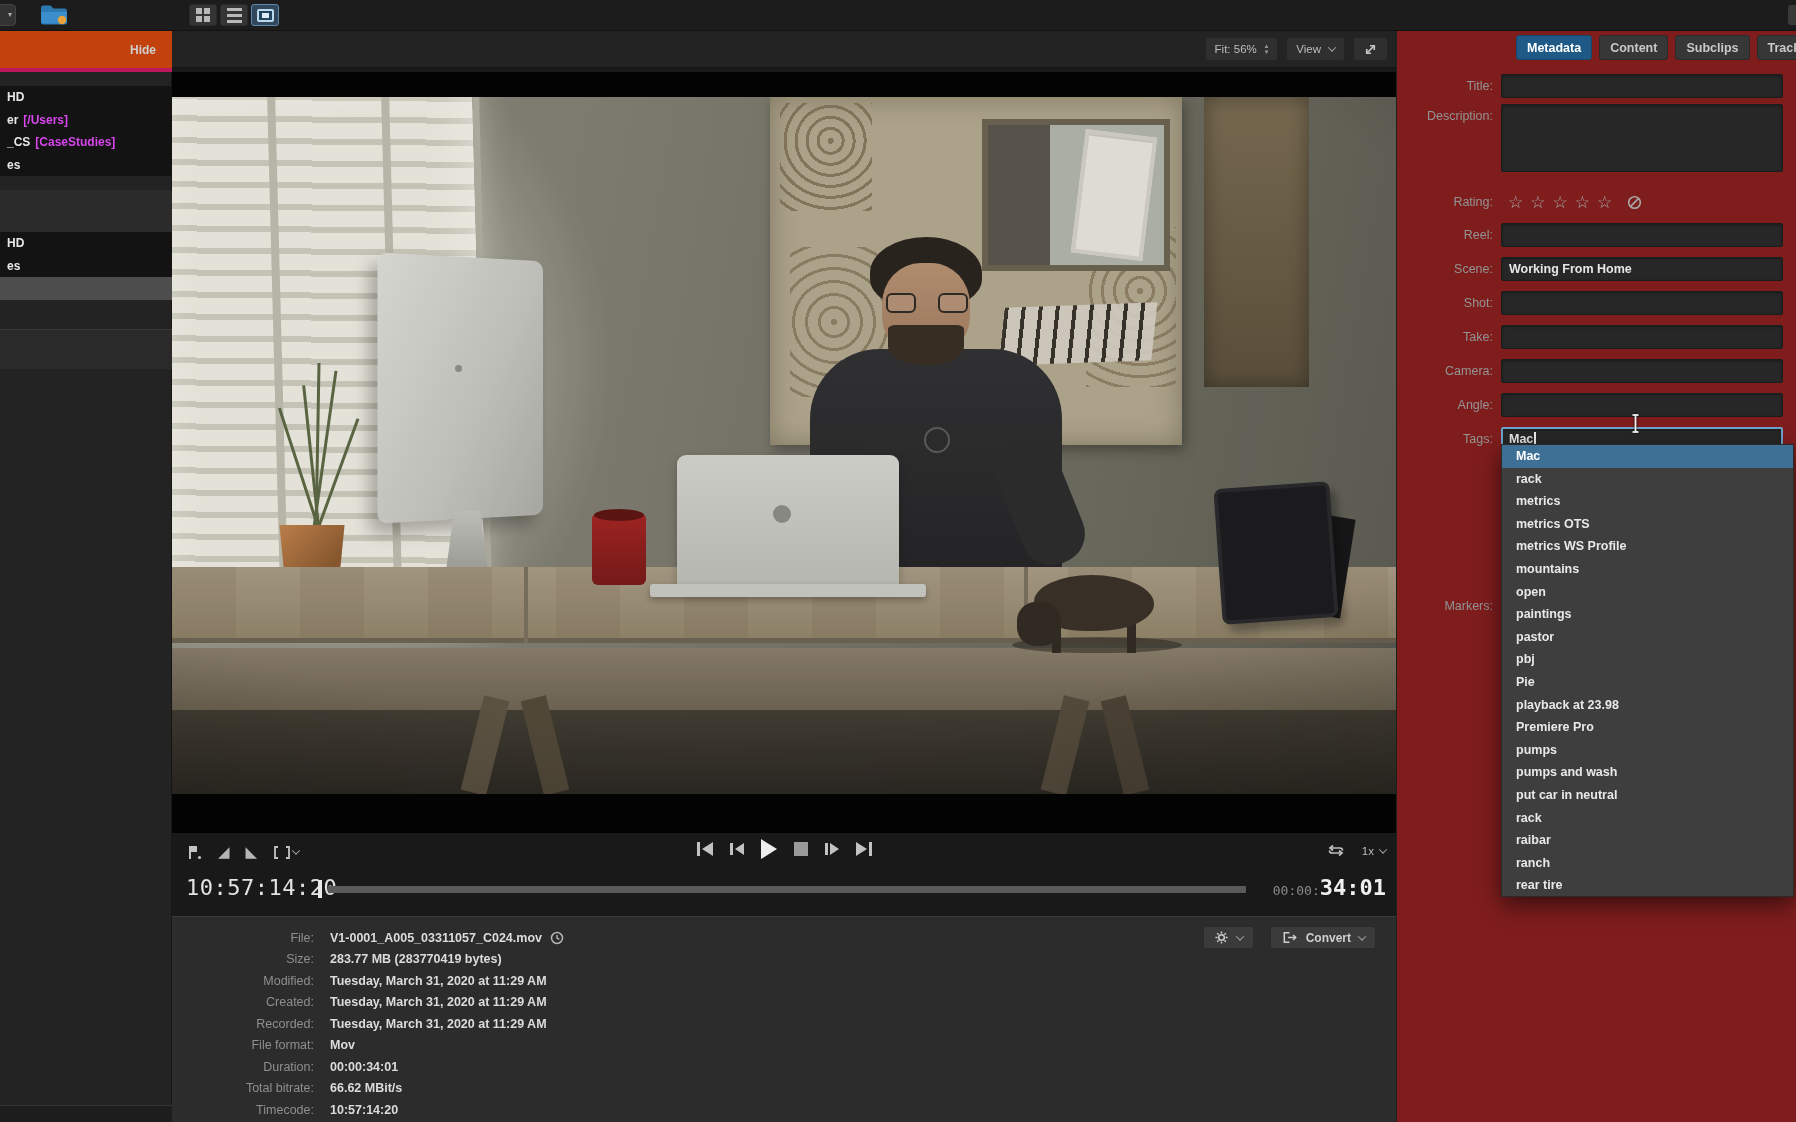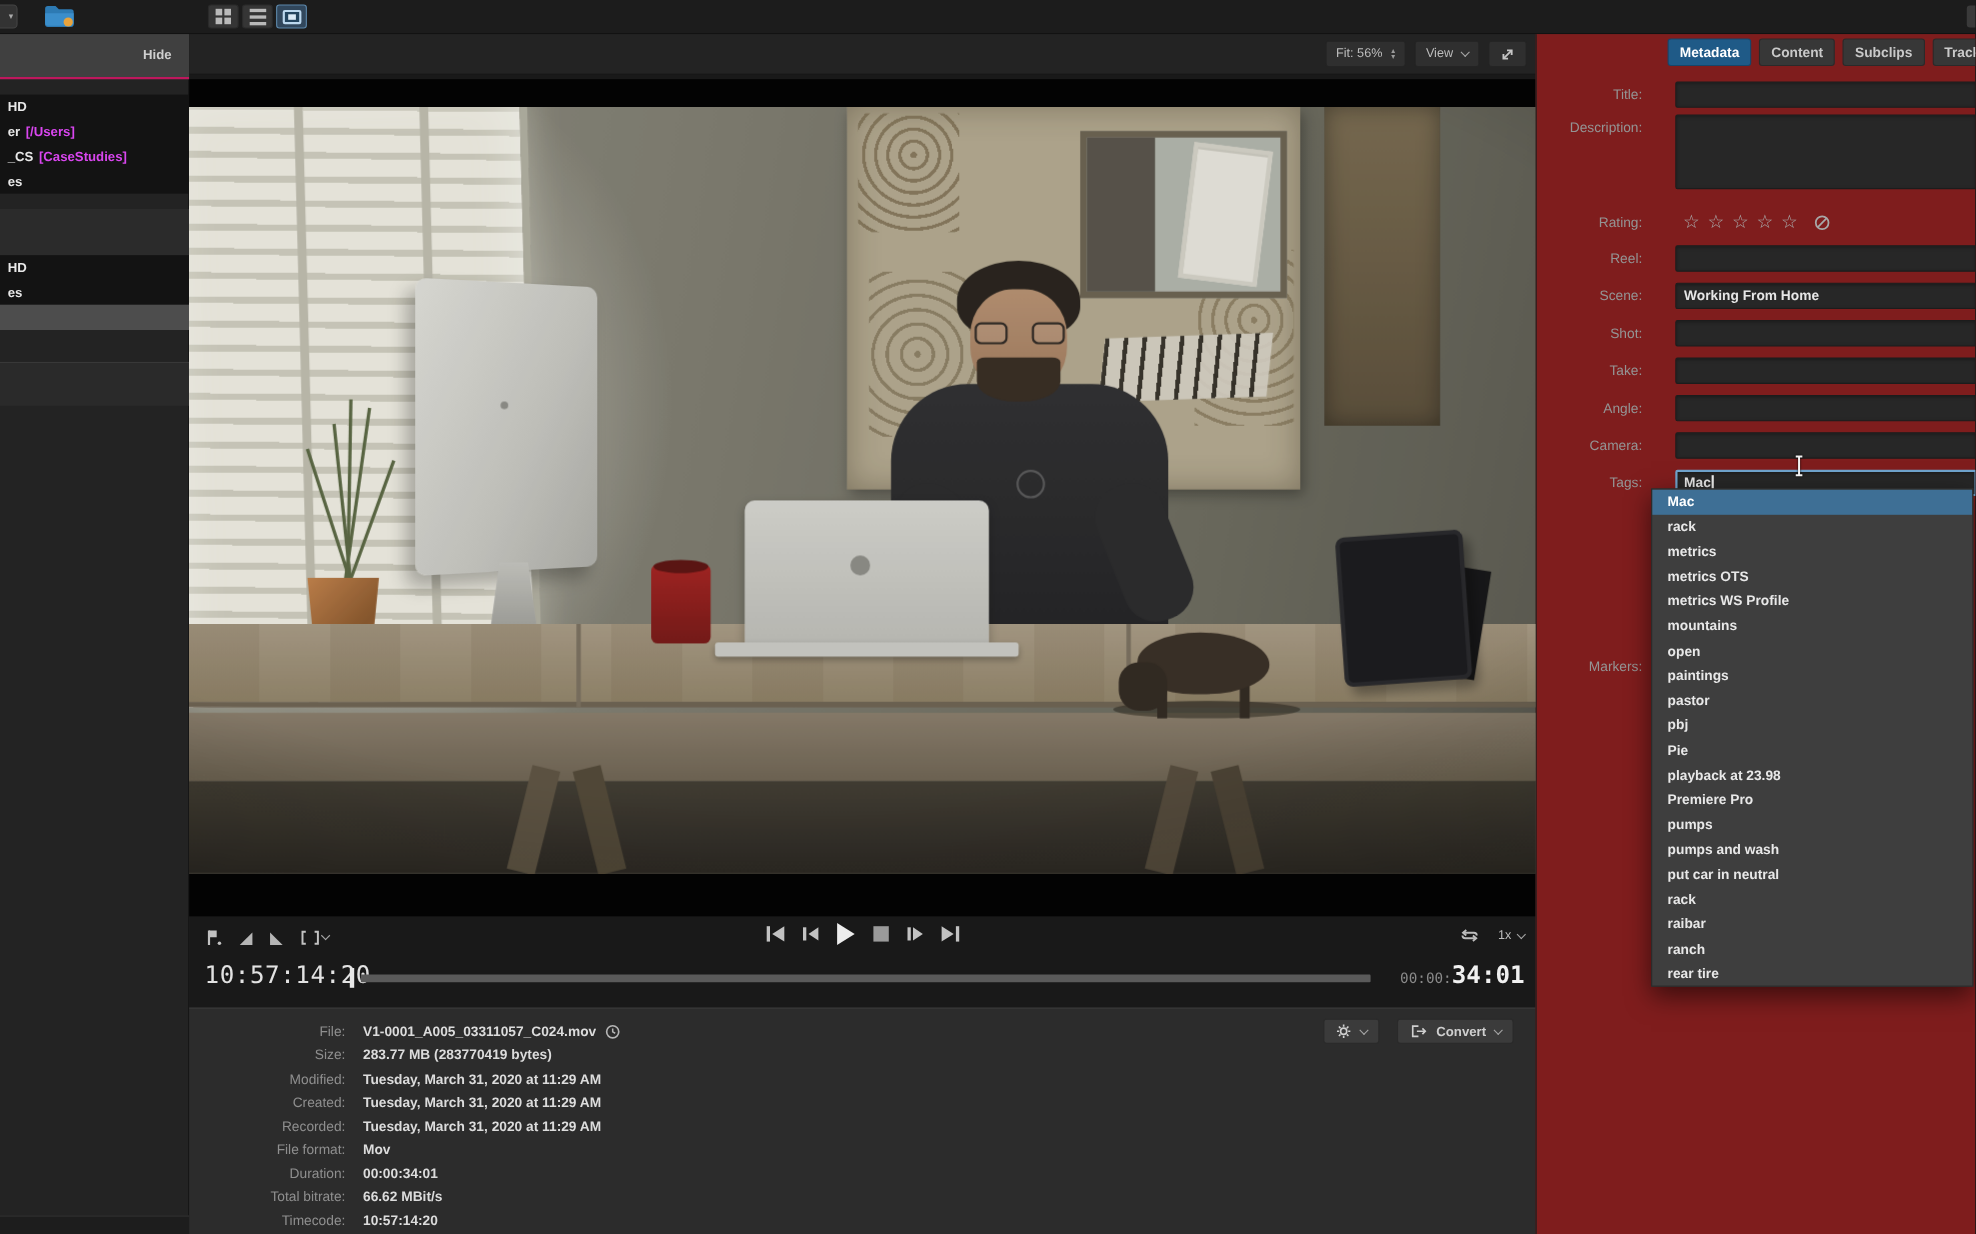--- a/index.html
+++ b/index.html
@@ -18,21 +18,21 @@
   .ic-grid { display:grid; grid-template-columns:6px 6px; grid-gap:2px; }
   .ic-grid i { width:6px; height:6px; background:#b9b9b9; display:block; }
   .ic-list { display:flex; flex-direction:column; gap:3px; }
   .ic-list i { width:15px; height:3px; background:#b9b9b9; display:block; }
   .ic-mon { width:17px; height:13px; border:2px solid #bcd8ee; border-radius:2px; background:#24455f; display:flex; align-items:center; justify-content:center; }
   .ic-mon i { width:7px; height:5px; background:#dcebf7; display:block; }
   .tb-sliver { position:absolute; right:-4px; top:5px; width:12px; height:20px; background:#3a3a3a; border-radius:3px; }
 
   
   .sidebar { position:absolute; left:0; top:31px; width:172px; height:1091px; background:#232323; border-right:1px solid #161616; }
-  .sb-header { position:absolute; left:0; top:0; width:172px; height:41px; background:#404040; border-bottom:2px solid #be185d; }
+  .sb-header { position:absolute; left:0; top:0; width:172px; height:41px; background:#c2410c; border-bottom:4px solid #be185d; }
   .sb-hide { position:absolute; right:16px; top:12px; color:#cfcfcf; font-size:12px; font-weight:bold; background:none; border:none; cursor:pointer; }
   .sb-group { position:absolute; left:0; width:172px; background:#131313; }
   .sb-g1 { top:55px; height:90px; }
   .sb-strip { position:absolute; left:0; top:159px; width:172px; height:42px; background:#2b2b2b; }
   .sb-g2 { top:201px; height:68px; }
   .sb-strip2 { position:absolute; left:0; top:298px; width:172px; height:40px; background:#2a2a2a; border-top:1px solid #383838; }
   .sb-footer { position:absolute; left:0; top:1074px; width:172px; height:17px; background:#1d1d1d; border-top:1px solid #333; }
   .sb-row { height:22.5px; display:flex; align-items:center; padding-left:7px; font-size:12px; white-space:nowrap; overflow:hidden; }
   .sb-row.selected { background:#4d4d4d; }
   .sb-name { color:#e8e8e8; font-weight:bold; }
@@ -135,21 +135,21 @@
   .fi-row.with-icon .fi-clock { display:inline-flex; }
   .fi-actions { position:absolute; right:20px; top:9px; display:flex; gap:16px; }
   .fi-btn { height:23px; background:#3b3b3b; border:1px solid #2a2a2a; border-radius:3px; color:#cfcfcf; font-size:12px; font-weight:bold; display:flex; align-items:center; gap:8px; padding:0 10px; cursor:pointer; }
 
   
   .rightpanel { position:absolute; left:1396px; top:31px; width:400px; height:1091px; background:#7f1d1d; border-left:1px solid #1f1f1f; }
   .rp-tabs { position:absolute; left:119px; top:4px; display:flex; gap:7px; }
   .tab { height:25px; background:#373737; border:1px solid #2a2a2a; border-radius:3px; color:#c9c9c9; font-size:12.5px; font-weight:bold; padding:0 10px; display:flex; align-items:center; cursor:pointer; }
   .tab.active { background:#1f5a87; border-color:#16466b; color:#fff; }
   .rp-form { position:absolute; left:0; top:0; width:400px; padding-top:43px; }
-  .rp-row { display:flex; margin:0 0 10px 0;gap:22px; }
+  .rp-row { display:flex; margin:0 0 10px 0; }
   .rp-label { width:96px; text-align:right; color:#949494; font-size:12.5px; padding-top:5px; flex:none; }
   .rp-field { margin-left:8px; width:282px; height:24px; background:#272727; border:1px solid #1c1c1c; border-radius:2px; box-shadow:inset 0 1px 3px rgba(0,0,0,.35); color:#e6e6e6; font-size:12.5px; font-weight:bold; display:flex; align-items:center; padding:0 7px; }
   .rp-row.r-title { margin-bottom:6px; } .rp-row.r-desc { margin-bottom:18px; } .rp-row.r-desc .rp-field { height:68px; align-items:flex-start; padding-top:4px; }
   .rp-row.r-rating { margin-bottom:9px; } .rp-row.r-rating .rp-field { background:none; border:none; box-shadow:none; gap:7px; }
   .star { font-size:17px; color:#a8a8a8; line-height:1; }
   .no-rate { margin-left:8px; display:flex; }
   .rp-field.focused { border:2px solid #6fa3cc; padding:0 6px; }
   .caret { width:2px; height:14px; background:#ececec; margin-left:1px; }
   .rp-markers { position:absolute; left:0; top:568px; width:96px; text-align:right; color:#949494; font-size:12.5px; }
   .ibeam { position:absolute; left:232px; top:382px; z-index:9; }
@@ -526,25 +526,25 @@
       </div>
       <div class="rp-row">
         <span class="rp-label">Shot:</span>
         <div class="rp-field"></div>
       </div>
       <div class="rp-row">
         <span class="rp-label">Take:</span>
         <div class="rp-field"></div>
       </div>
       <div class="rp-row">
+        <span class="rp-label">Camera:</span>
+        <div class="rp-field"></div>
+      </div>
+      <div class="rp-row">
         <span class="rp-label">Angle:</span>
-        <div class="rp-field"></div>
-      </div>
-      <div class="rp-row">
-        <span class="rp-label">Camera:</span>
         <div class="rp-field"></div>
       </div>
       <div class="rp-row">
         <span class="rp-label">Tags:</span>
         <div class="rp-field focused">
           <span>Mac</span>
             <span class="caret"></span>
         </div>
       </div>
     </div>

